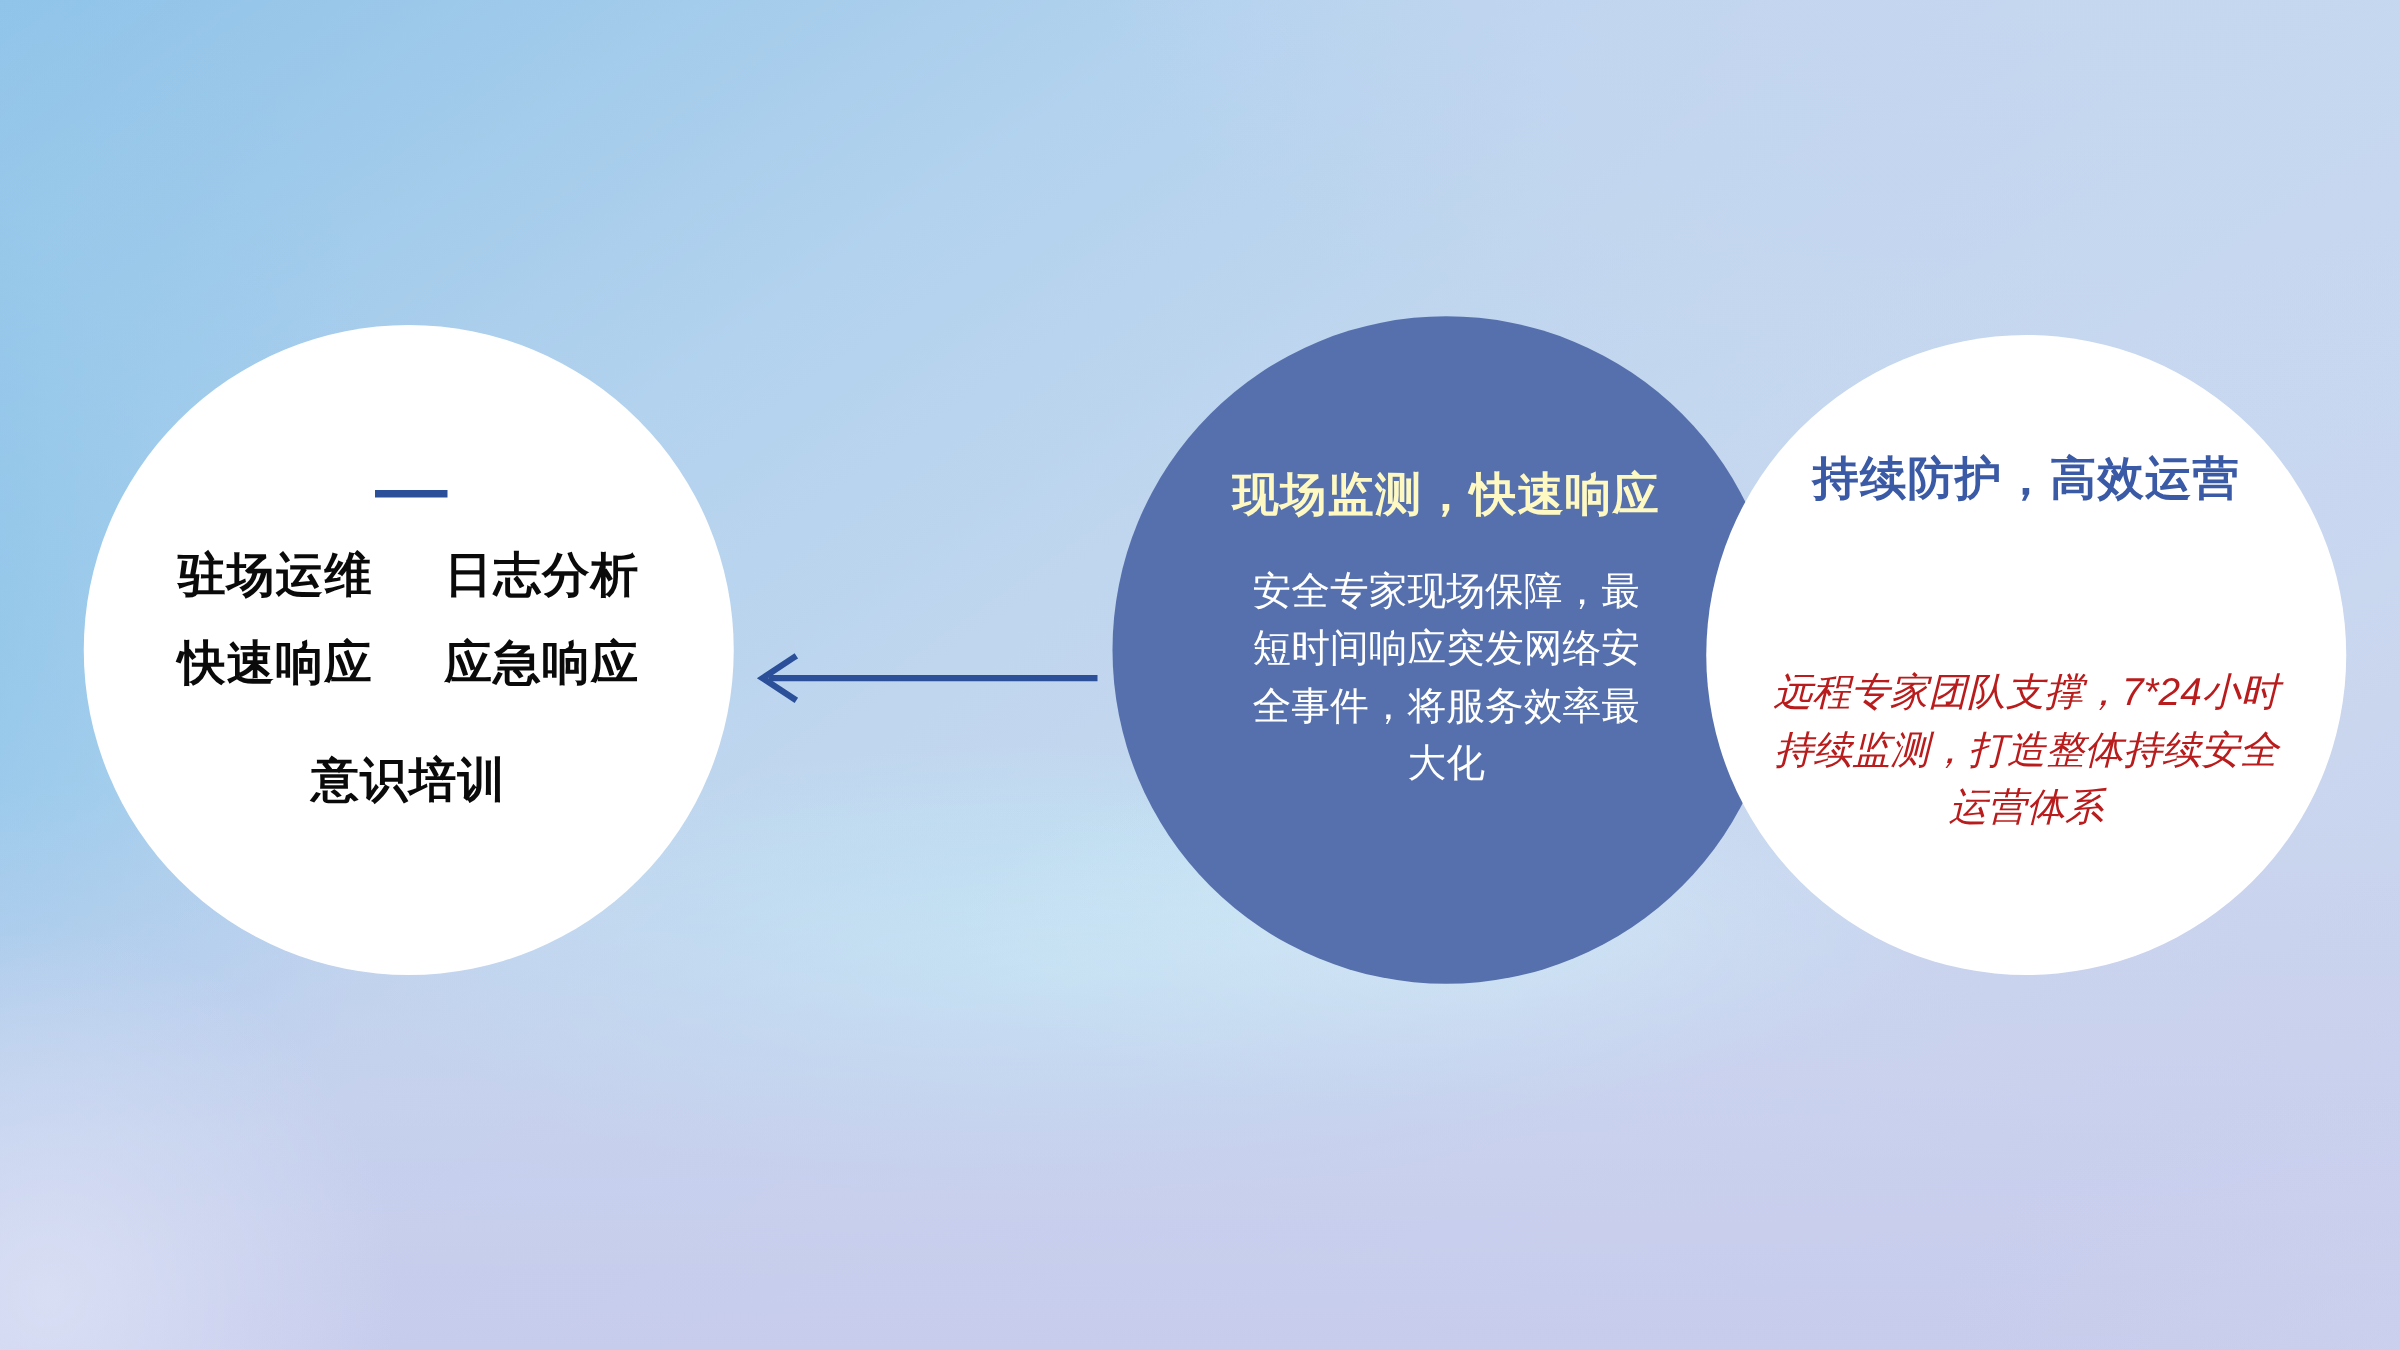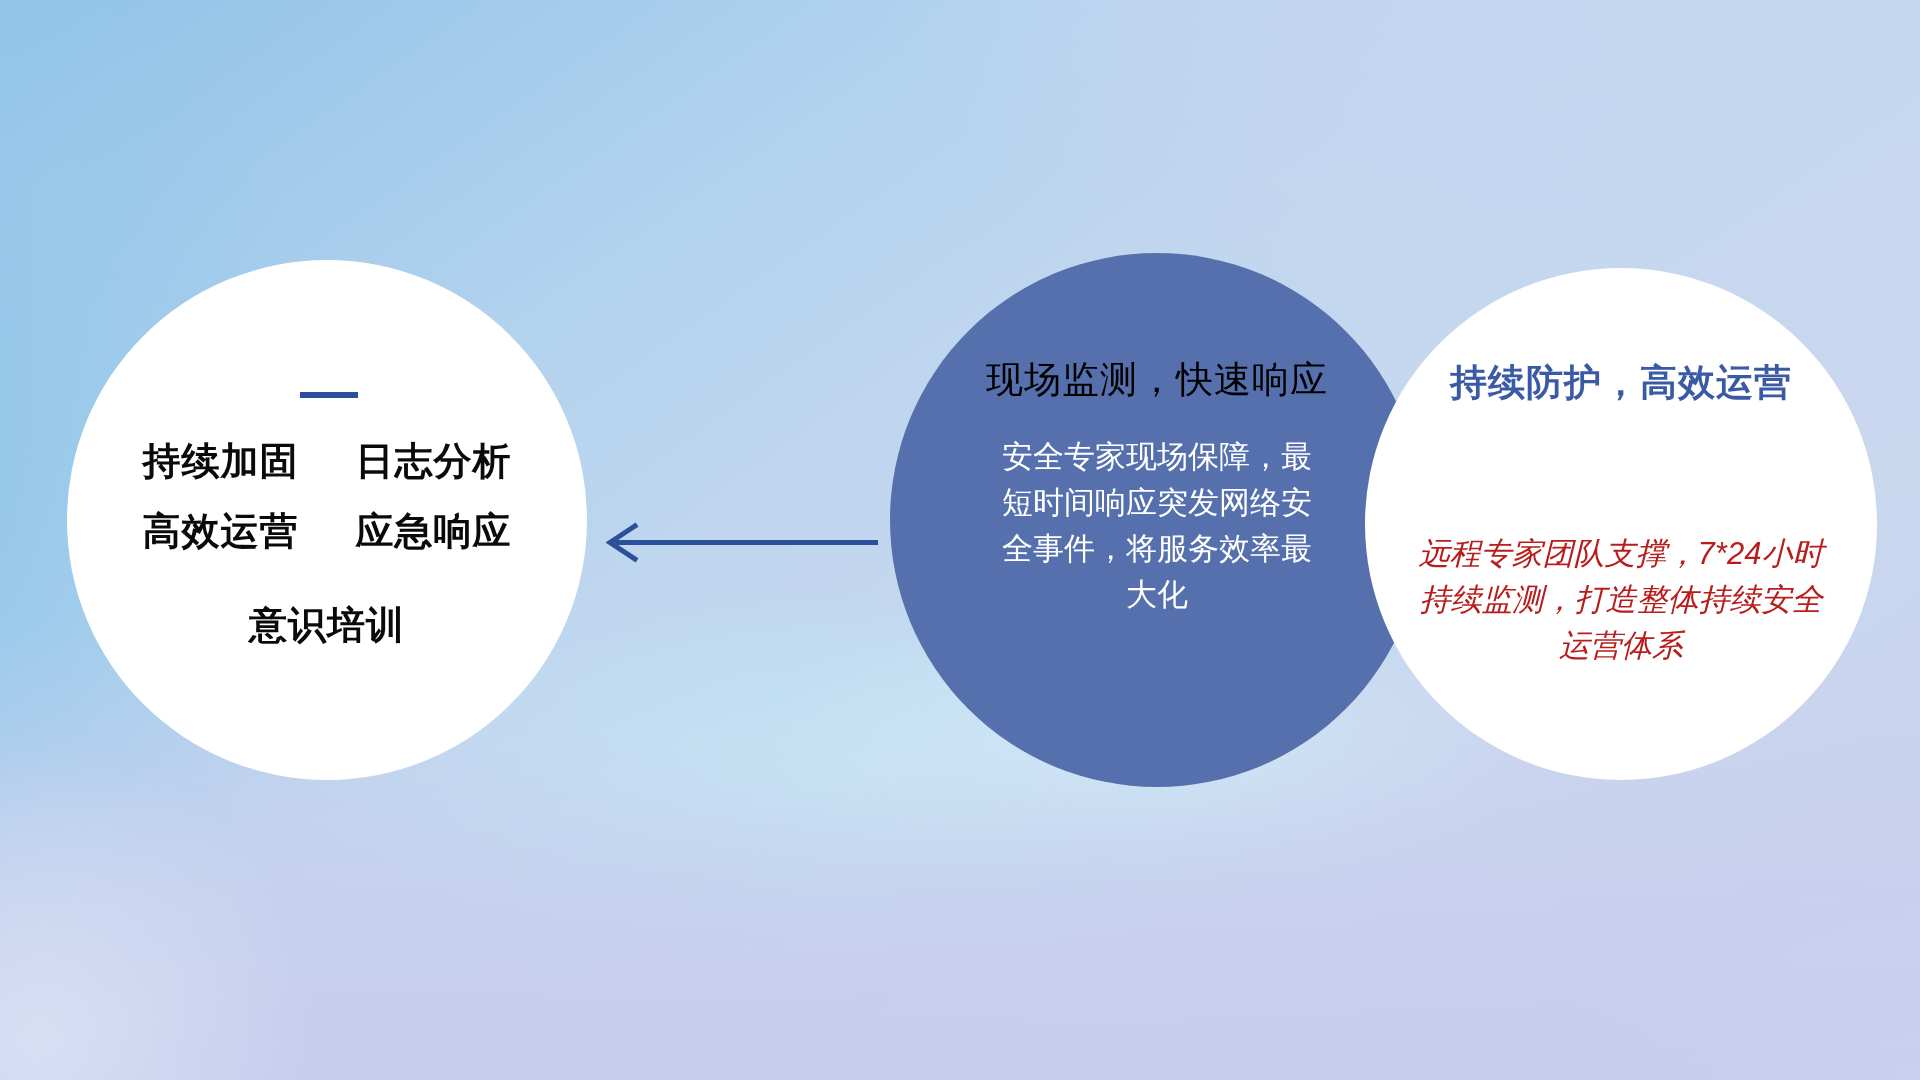--- a/index.html
+++ b/index.html
@@ -152,26 +152,27 @@
     position: absolute;
     left: 0; right: 0;
     top: 108px;
     padding: 0 58px;
     display: flex;
     flex-direction: column;
     align-items: center;
   }
 
   #mid-heading {
-    color: #000000;
+    color: #fef9c3;
     font-size: 37px;
-    font-weight: normal;
+    font-weight: bold;
     letter-spacing: 1px;
     white-space: nowrap;
     line-height: 1.0;
+    margin-top: 16px;
   }
 
   #mid-body {
     margin-top: 36px;
     color: #ffffff;
     font-size: 31px;
     line-height: 1.48;
     text-align: center;
     width: 310px;
   }
@@ -228,27 +229,27 @@
   <div class="bg-layer bg-aqua"></div>
   <div class="bg-layer bg-aqua2"></div>
   <div class="bg-layer bg-lavender"></div>
   <div class="bg-layer bg-cornerglow"></div>
 
   <div class="circle" id="circle-left">
     <div id="left-content">
       <div id="left-divider"></div>
 
       <div class="left-row">
-        <span>持续加固</span>
+        <span>驻场运维</span>
         <span class="gap"></span>
         <span>日志分析</span>
       </div>
 
       <div class="left-row">
-        <span>高效运营</span>
+        <span>快速响应</span>
         <span class="gap"></span>
         <span>应急响应</span>
       </div>
 
       <div class="left-row">
         <span>意识培训</span>
       </div>
     </div>
   </div>
 

